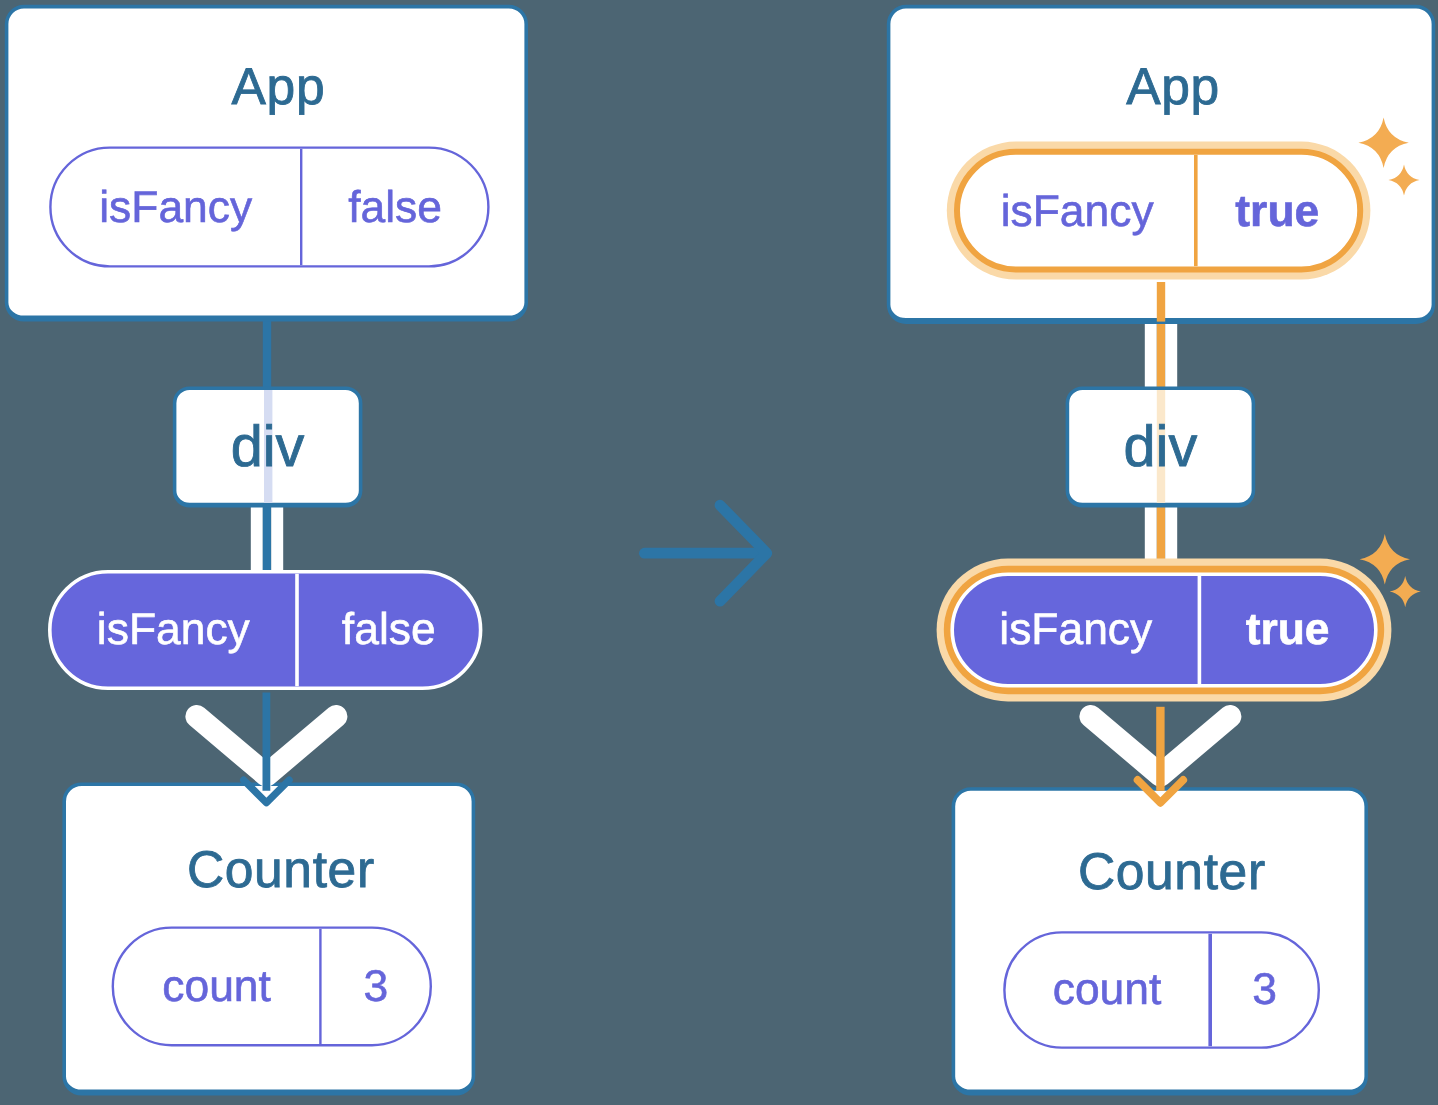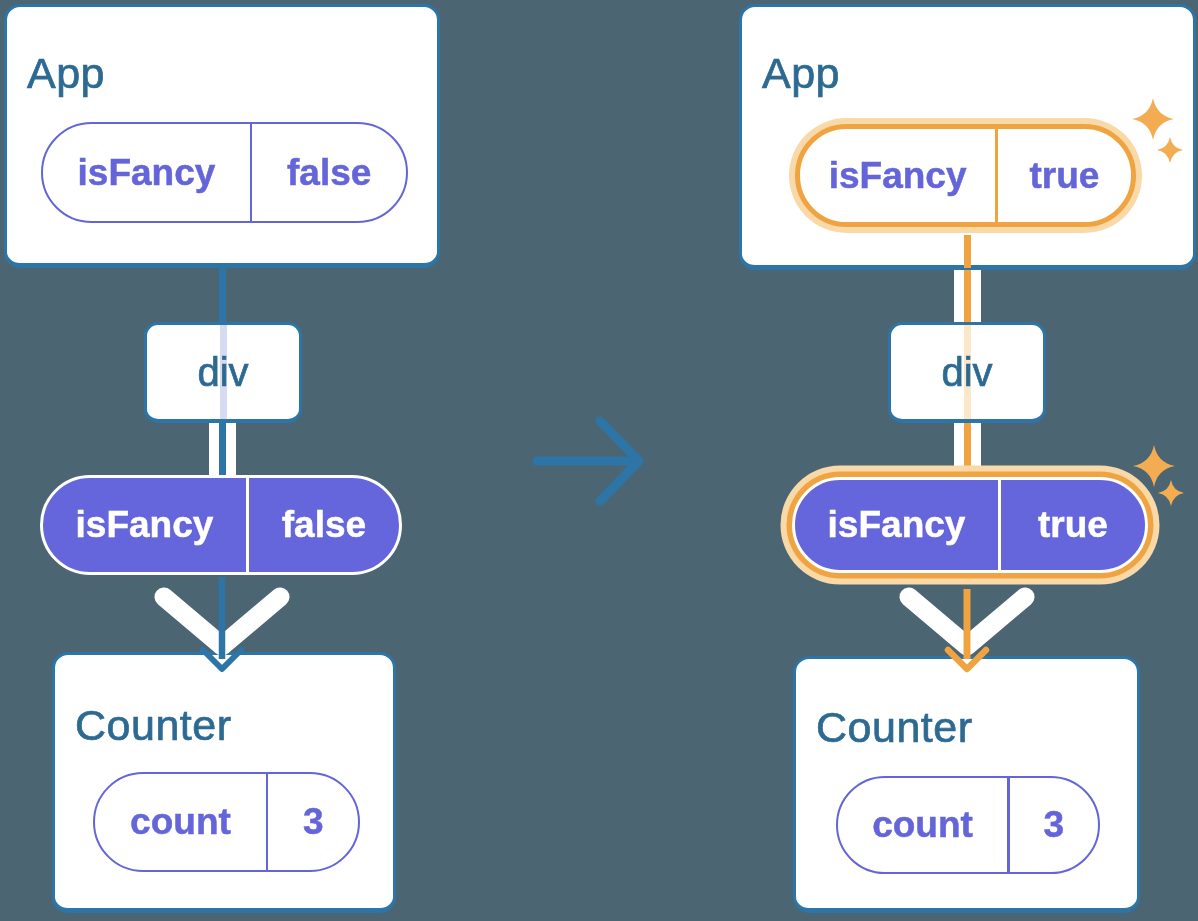--- a/index.html
+++ b/index.html
@@ -9,41 +9,41 @@
     font-family:"Liberation Sans", sans-serif;
   }
   
   .stripe{position:absolute;z-index:1;}
   .card{
     position:absolute;z-index:2;background:var(--card-bg);
     border:3px solid var(--line-blue);border-bottom-width:5px;
     border-radius:16px;box-sizing:border-box;
   }
   .card-title{
-    position:absolute;left:0;right:0;top:42px;text-align:left;
+    position:absolute;left:0;right:0;top:42px;text-align:center;
     font-size:43px;color:var(--heading-blue);
     -webkit-text-stroke:0.7px currentColor;letter-spacing:0.5px;margin-left:20px;
   }
   .nodebox{
     position:absolute;z-index:2;background:var(--card-bg);
     border:3px solid var(--line-blue);border-bottom-width:4px;
     border-radius:14px;box-sizing:border-box;
   }
   .nodebox .inner-line{position:absolute;top:0;bottom:0;left:calc(50% - 3.5px);width:7px;}
   .nodebox .node-label{
     position:relative;z-index:2;display:flex;align-items:center;justify-content:center;
-    width:100%;height:100%;font-size:40px;color:var(--heading-blue);
+    width:100%;height:100%;font-size:48px;color:var(--heading-blue);
     -webkit-text-stroke:0.7px currentColor;
   }
   .pill{
     position:absolute;box-sizing:border-box;border-radius:60px;
     display:flex;align-items:stretch;overflow:hidden;
     font-size:37px;-webkit-text-stroke:0.5px currentColor;
   }
-  .pill .seg{display:flex;align-items:center;justify-content:center;font-weight:bold;}
+  .pill .seg{display:flex;align-items:center;justify-content:center;}
   .pill .seg-name{width:57%;}
   .pill .seg-value{flex:1;}
   .pill .divider{width:2.5px;}
   .pill-outline{border:2.5px solid var(--purple);color:var(--purple);background:var(--card-bg);}
   .pill-outline .divider{background:var(--purple);}
   .pill-solid{
     position:absolute;z-index:2;background:var(--purple-fill);color:#fff;
     border:3px solid #fff;
   }
   .pill-solid .divider{background:#fff;width:3px;}

